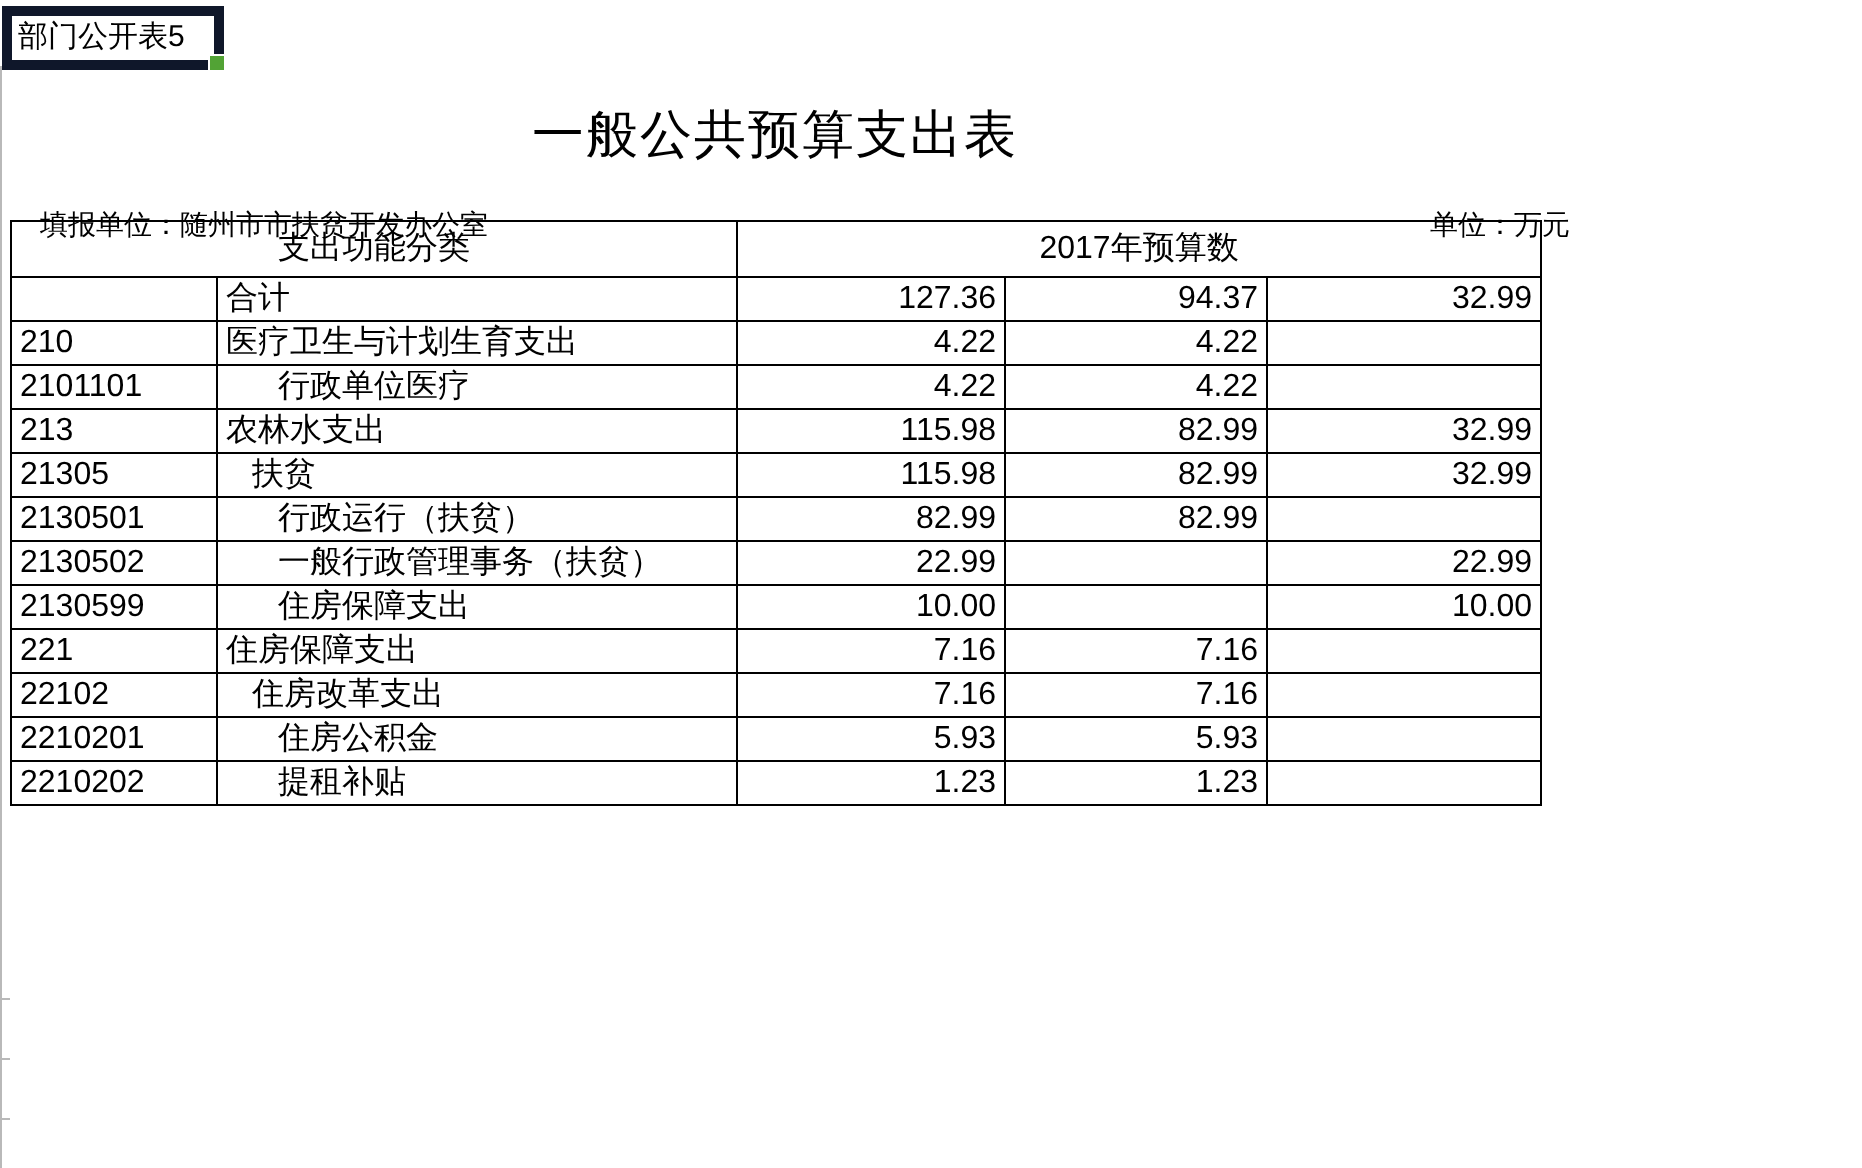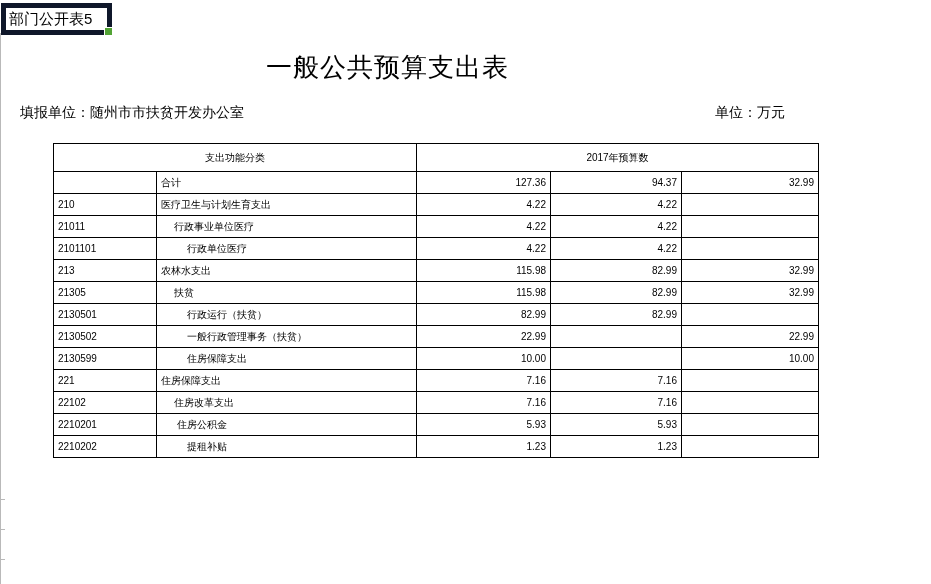--- a/index.html
+++ b/index.html
@@ -30,24 +30,23 @@
   }
 
   .meta-row{
     position:absolute;left:5px;top:102px;width:765px;height:20px;
     display:flex;justify-content:space-between;align-items:flex-end;
     font-size:14px;
     margin-left:15px;
   }
 
   table.budget{
-    position:absolute;left:5px;top:143px;width:765px;
+    position:absolute;left:5px;top:110px;width:765px;
     border-collapse:collapse;table-layout:fixed;
-    font-size:10px;
-    margin-left:48px;
+    font-size:16px;
   }
   table.budget th,table.budget td{
     border:1px solid #000;padding:0 4px;overflow:hidden;white-space:nowrap;
     font-weight:normal;
   }
   table.budget tr.h1 th,table.budget tr.h2 th{height:27px;text-align:center;}
   table.budget tr.data-row td{height:21px;}
   td.c-code{text-align:left;}
   td.c-name{text-align:left;}
   td.c-num{text-align:right;padding-right:5px;}
@@ -96,27 +95,20 @@
   </tr>
 
   <tr class="data-row">
     <td class="c-code">210</td>
     <td class="c-name" style="padding-left: 4px;">医疗卫生与计划生育支出</td>
     <td class="c-num">4.22</td>
     <td class="c-num">4.22</td>
     <td class="c-num"></td>
   </tr>
 
-  <tr class="data-row">
-    <td class="c-code">21011</td>
-    <td class="c-name" style="padding-left: 17px;">行政事业单位医疗</td>
-    <td class="c-num">4.22</td>
-    <td class="c-num">4.22</td>
-    <td class="c-num"></td>
-  </tr>
 
   <tr class="data-row">
     <td class="c-code">2101101</td>
     <td class="c-name" style="padding-left: 30px;">行政单位医疗</td>
     <td class="c-num">4.22</td>
     <td class="c-num">4.22</td>
     <td class="c-num"></td>
   </tr>
 
   <tr class="data-row">
@@ -170,21 +162,21 @@
   <tr class="data-row">
     <td class="c-code">22102</td>
     <td class="c-name" style="padding-left: 17px;">住房改革支出</td>
     <td class="c-num">7.16</td>
     <td class="c-num">7.16</td>
     <td class="c-num"></td>
   </tr>
 
   <tr class="data-row">
     <td class="c-code">2210201</td>
-    <td class="c-name" style="padding-left: 20px;">住房公积金</td>
+    <td class="c-name" style="padding-left: 30px;">住房公积金</td>
     <td class="c-num">5.93</td>
     <td class="c-num">5.93</td>
     <td class="c-num"></td>
   </tr>
 
   <tr class="data-row">
     <td class="c-code">2210202</td>
     <td class="c-name" style="padding-left: 30px;">提租补贴</td>
     <td class="c-num">1.23</td>
     <td class="c-num">1.23</td>

